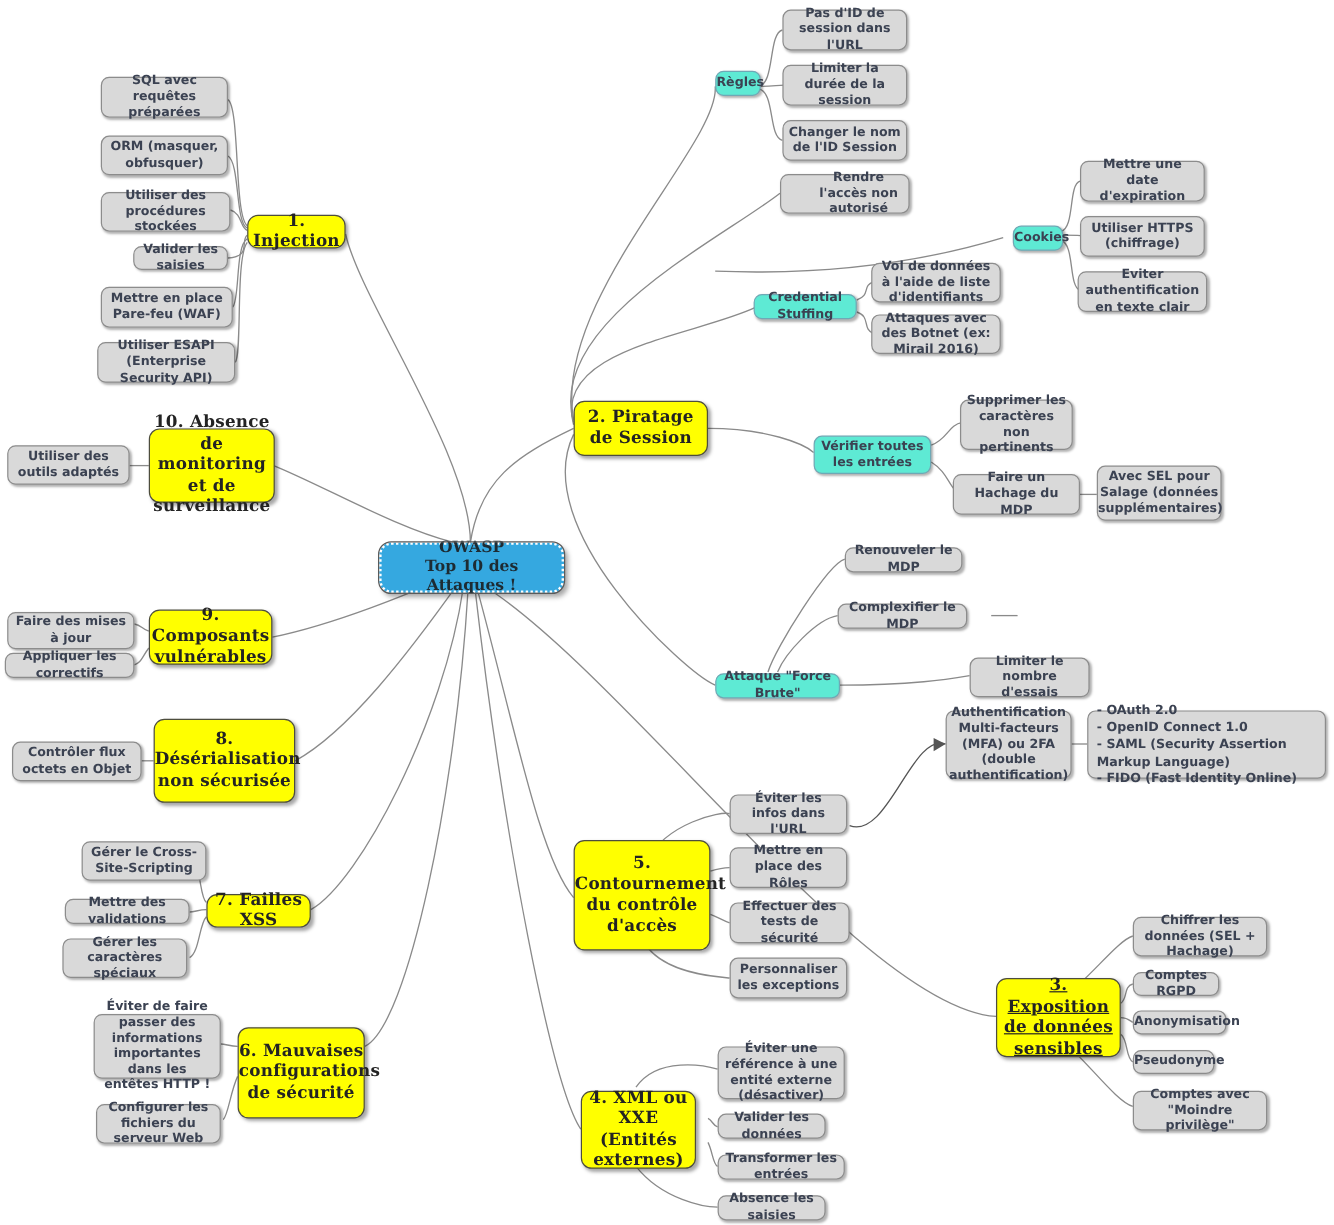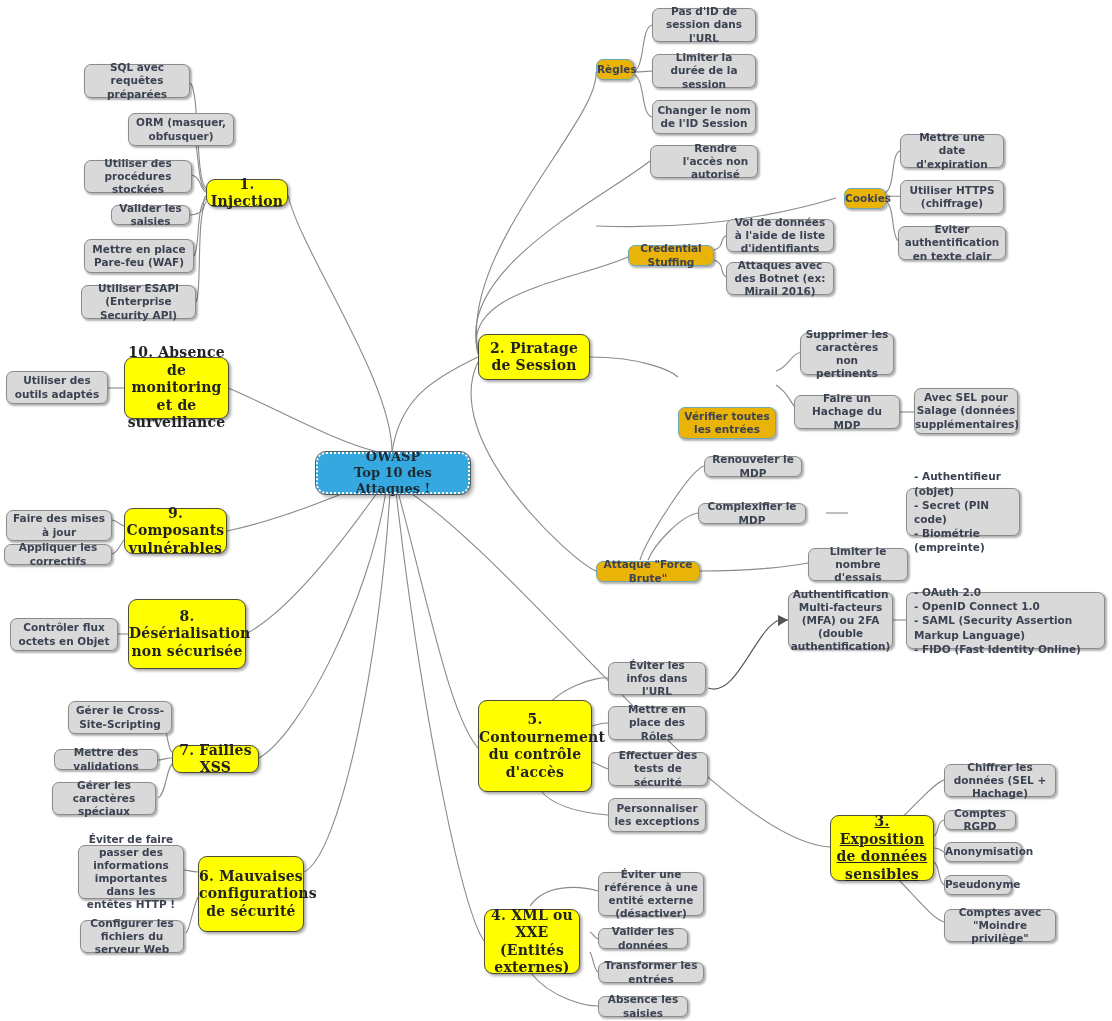--- a/index.html
+++ b/index.html
@@ -37,21 +37,21 @@
   .grey{
     background:#d9d9d9;
     border:1px solid #8c8c8c;
     color:#3b4252;
     font-size:10.5px;
     font-weight:bold;
     box-shadow:1.5px 1.5px 2px rgba(0,0,0,0.30);
   }
   
   .cyan{
-    background:#eab308;
+    background:#5eead4;
     border:1px solid #6fa8b5;
     color:#3b4252;
     font-size:10.5px;
     font-weight:bold;
     box-shadow:1.5px 1.5px 2px rgba(0,0,0,0.30);
   }
   
   .yellow{
     background:#ffff00;
     border:1.5px solid #4d4d3d;
@@ -191,21 +191,21 @@
       <span>Top 10 des Attaques !</span>
     </span>
   </div>
 
   <div class="node yellow" style="left:206px;top:179px;width:82px;height:28px;">
     <span class="txt">1. Injection</span>
   </div>
   <div class="node grey" style="left:84px;top:64px;width:106px;height:34px;">
     <span class="txt">SQL avec requêtes préparées</span>
     </div>
-  <div class="node grey" style="left:84px;top:113px;width:106px;height:33px;margin-left:44px;">
+  <div class="node grey" style="left:84px;top:113px;width:106px;height:33px;">
     <span class="txt">ORM (masquer, obfusquer)</span>
     </div>
   <div class="node grey" style="left:84px;top:160px;width:108px;height:33px;">
     <span class="txt">Utiliser des procédures stockées</span>
     </div>
   <div class="node grey" style="left:111px;top:205px;width:79px;height:20px;">
     <span class="txt">Valider les saisies</span>
     </div>
   <div class="node grey" style="left:84px;top:239px;width:110px;height:34px;justify-content:center;">
     <span class="txt">Mettre en place Pare-feu (WAF)</span>
@@ -251,46 +251,41 @@
   <div class="node cyan" style="left:628px;top:245px;width:86px;height:21px;">
     <span class="txt">Credential Stuffing</span>
     </div>
   <div class="node grey" style="left:726px;top:219px;width:108px;height:33px;">
     <span class="txt">Vol de données à l'aide de liste d'identifiants</span>
     </div>
   <div class="node grey" style="left:726px;top:262px;width:108px;height:33px;">
     <span class="txt">Attaques avec des Botnet (ex: Mirail 2016)</span>
     </div>
 
-  <div class="node cyan" style="left:678px;top:363px;width:98px;height:32px;margin-top:44px;">
+  <div class="node cyan" style="left:678px;top:363px;width:98px;height:32px;">
     <span class="txt">Vérifier toutes les entrées</span>
     </div>
   <div class="node grey" style="left:800px;top:333px;width:94px;height:42px;">
     <span class="txt">Supprimer les caractères non pertinents</span>
     </div>
   <div class="node grey" style="left:794px;top:395px;width:106px;height:34px;">
     <span class="txt">Faire un Hachage du MDP</span>
     </div>
   <div class="node grey" style="left:914px;top:388px;width:104px;height:46px;">
     <span class="txt">Avec SEL pour Salage (données supplémentaires)</span>
     </div>
 
   <div class="node cyan" style="left:596px;top:561px;width:104px;height:21px;">
     <span class="txt">Attaque "Force Brute"</span>
     </div>
   <div class="node grey" style="left:704px;top:456px;width:98px;height:21px;">
     <span class="txt">Renouveler le MDP</span>
     </div>
   <div class="node grey" style="left:698px;top:503px;width:108px;height:21px;">
     <span class="txt">Complexifier le MDP</span>
-    </div>
-  <div class="node grey bullets" style="left:906px;top:488px;width:114px;height:48px;">
-    <span class="txt">- Authentifieur (objet)
-- Secret (PIN code)
-- Biométrie (empreinte)</span>
     </div>
   <div class="node grey" style="left:808px;top:548px;width:100px;height:33px;">
     <span class="txt">Limiter le nombre d'essais</span>
     </div>
 
   <div class="node grey" style="left:788px;top:592px;width:105px;height:57px;">
     <span class="txt">Authentification Multi-facteurs (MFA) ou 2FA (double authentification)</span>
     </div>
   <div class="node grey bullets" style="left:906px;top:592px;width:199px;height:57px;">
     <span class="txt">- OAuth 2.0

